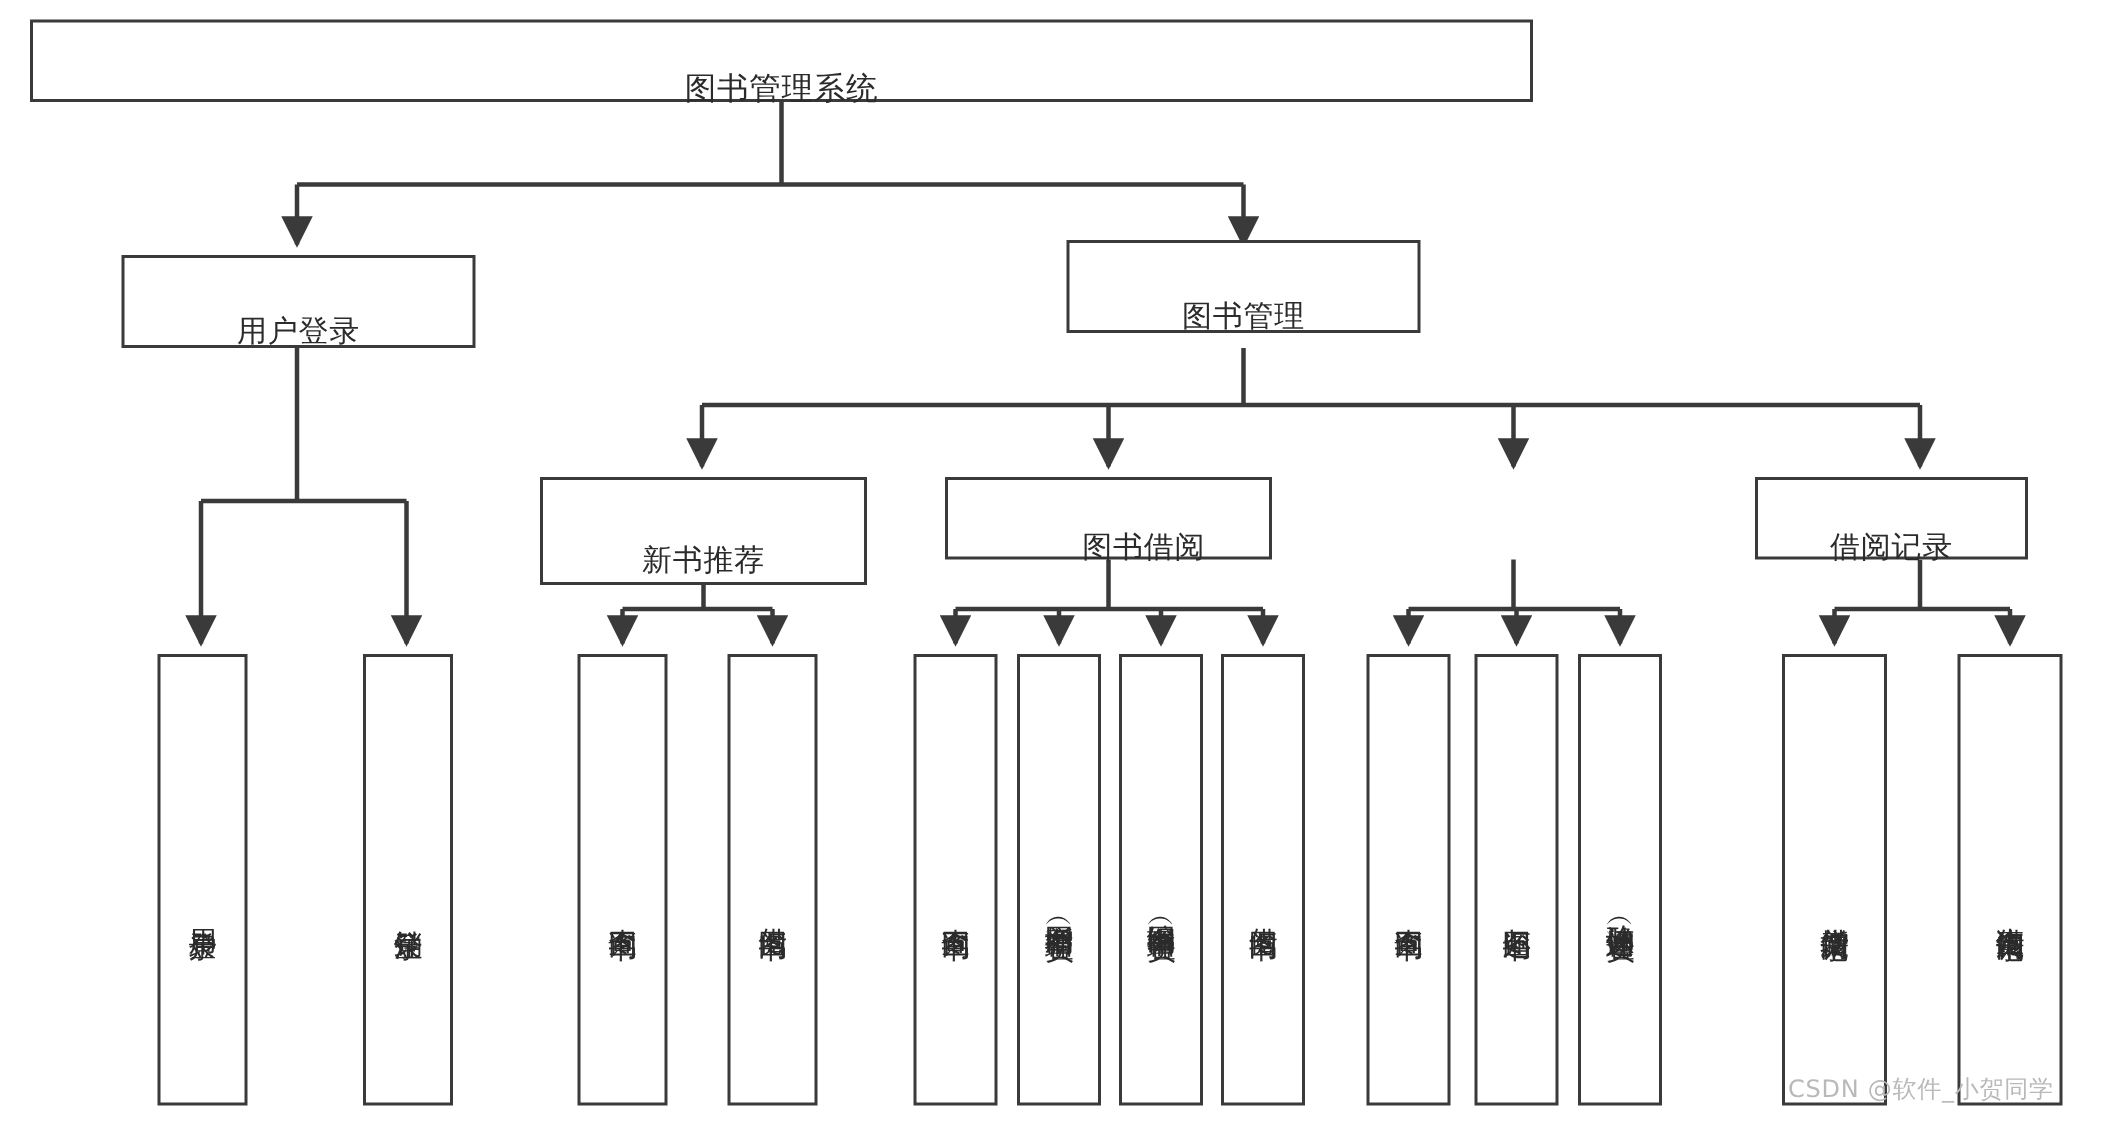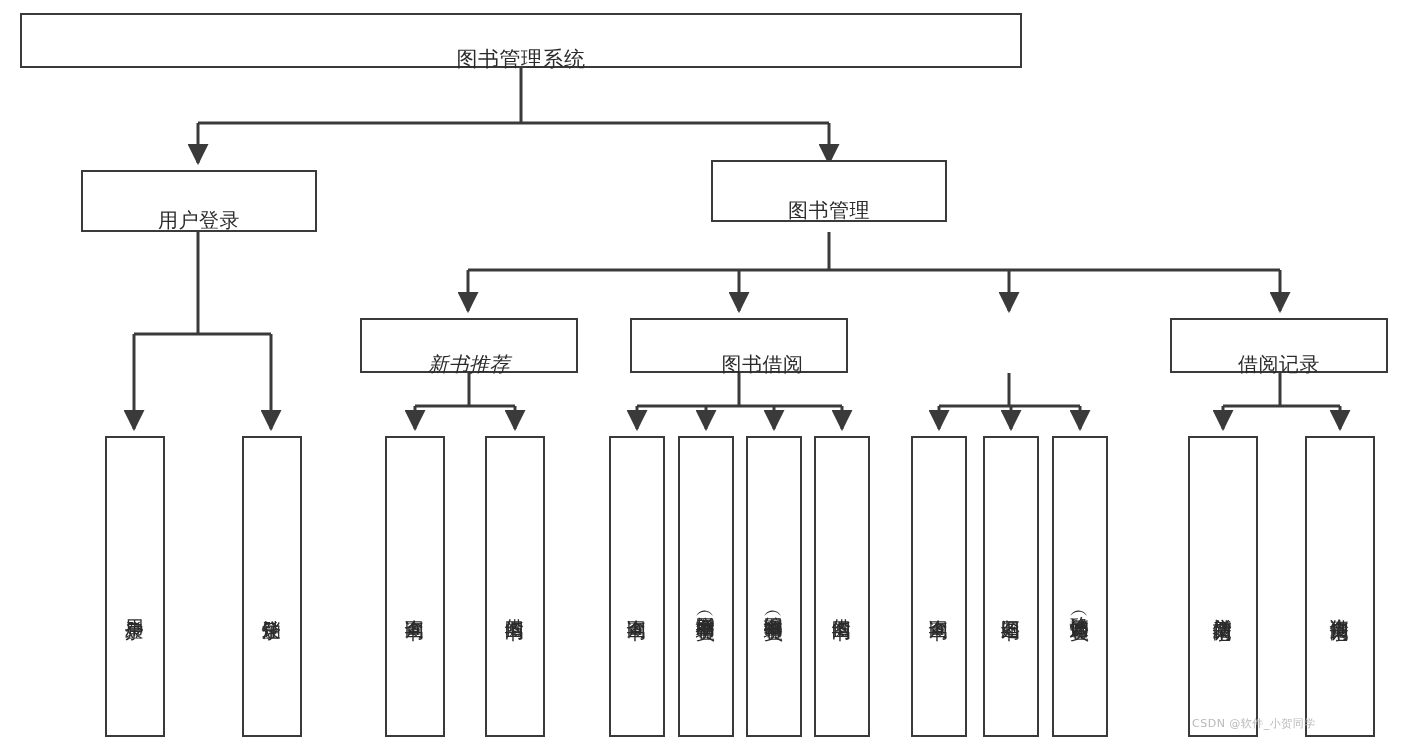--- a/index.html
+++ b/index.html
@@ -57,21 +57,21 @@
     text-orientation: upright;
     font-size: 19px;
     line-height: 1.18;
     letter-spacing: 1px;
     white-space: nowrap;
     max-height: 100%;
   }
   .watermark {
     position: absolute;
     color: #b9b9b9;
-    font-size: 11px;
+    font-size: 16px;
     white-space: nowrap;
     letter-spacing: 0.5px;
   }
 </style>
 </head>
 <body>
 
 <div id="canvas">
 
   <svg id="connectors" viewBox="0 0 1405 747" xmlns="http://www.w3.org/2000/svg">
@@ -128,27 +128,27 @@
     <span class="node-label">图书管理系统</span>
   </div>
 
   <div class="node horiz" style="left:81px; top:170px; width:236px; height:62px;">
     <span class="node-label">用户登录</span>
   </div>
   <div class="node horiz" style="left:711px; top:160px; width:236px; height:62px;">
     <span class="node-label">图书管理</span>
   </div>
 
-  <div class="node horiz" style="left:360px; top:318px; width:218px; height:55px;font-style:italic;">
+  <div class="node horiz" style="left:360px; top:318px; width:218px; height:72px;">
     <span class="node-label">新书推荐</span>
   </div>
   <div class="node horiz" style="left:630px; top:318px; width:218px; height:55px;padding-left:47px;">
     <span class="node-label">图书借阅</span>
   </div>
-  <div class="node horiz" style="left:1170px; top:318px; width:218px; height:55px;">
+  <div class="node horiz" style="left:1170px; top:318px; width:182px; height:55px;">
     <span class="node-label">借阅记录</span>
   </div>
 
   <div class="node leaf" style="left:105px; top:436px; width:60px; height:301px;">
     <span class="node-label">用户登录</span>
   </div>
   <div class="node leaf" style="left:242px; top:436px; width:60px; height:301px;">
     <span class="node-label">注销登录</span>
   </div>
 

